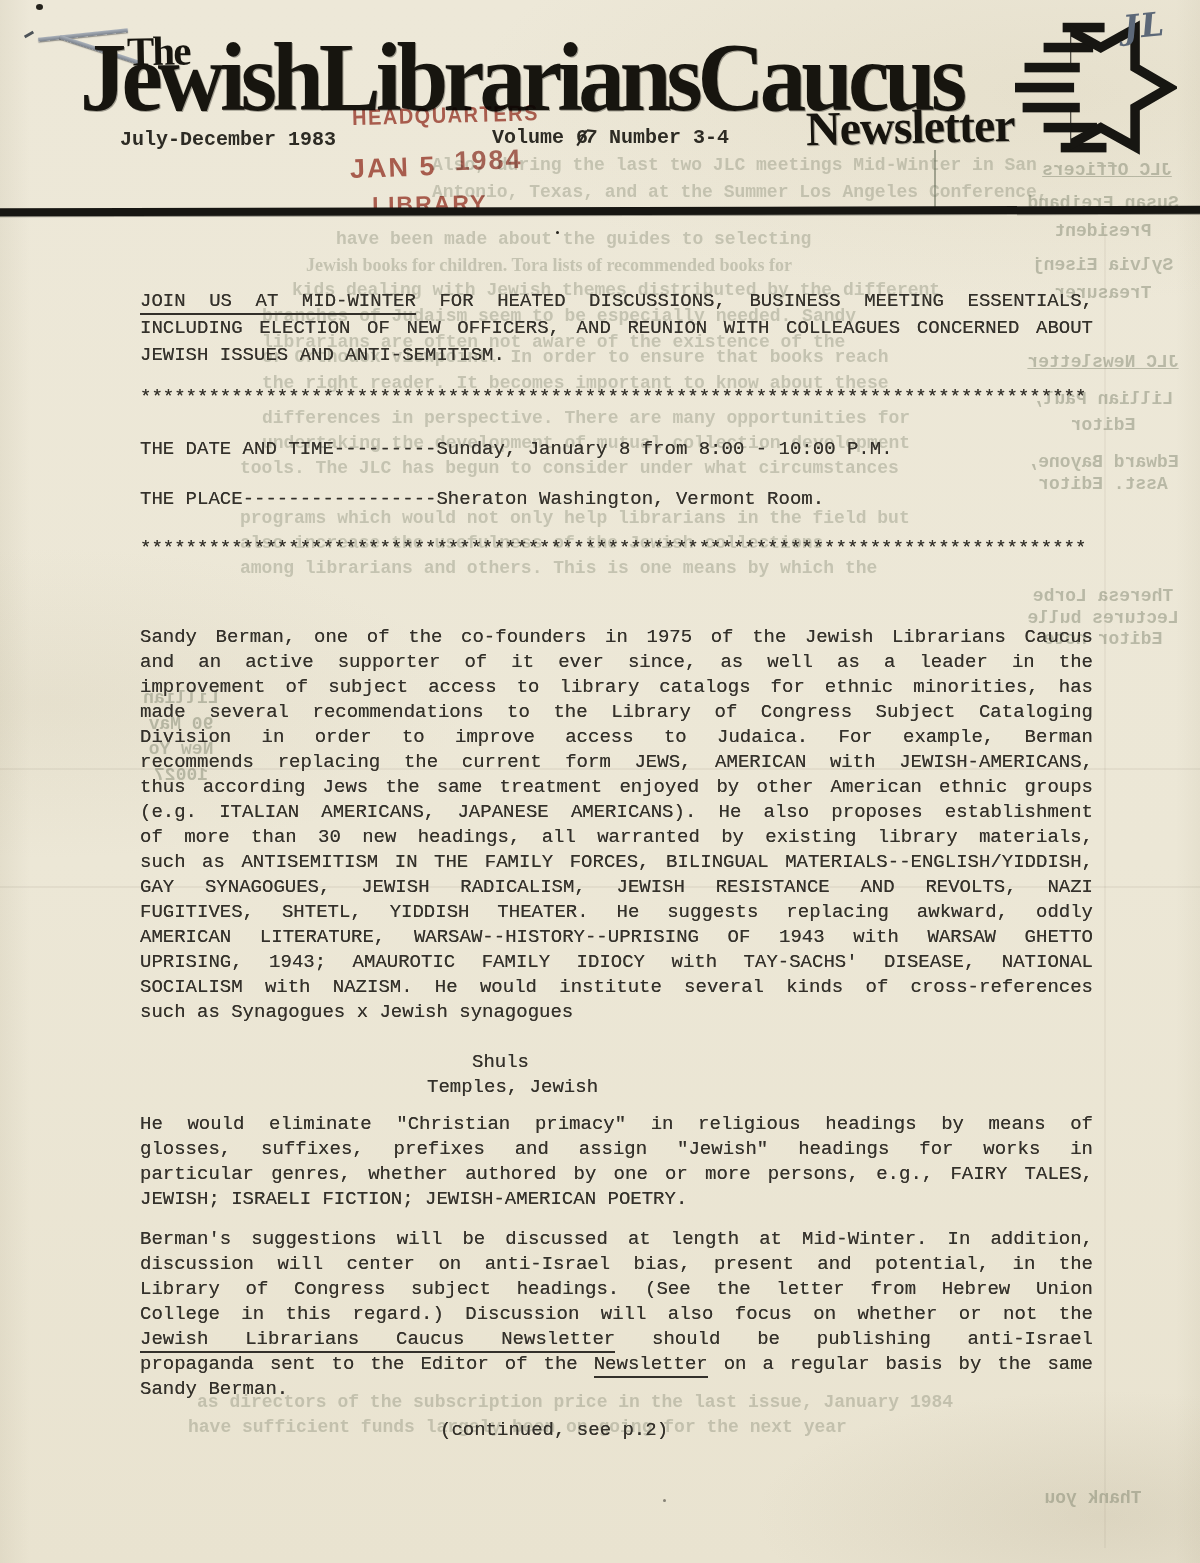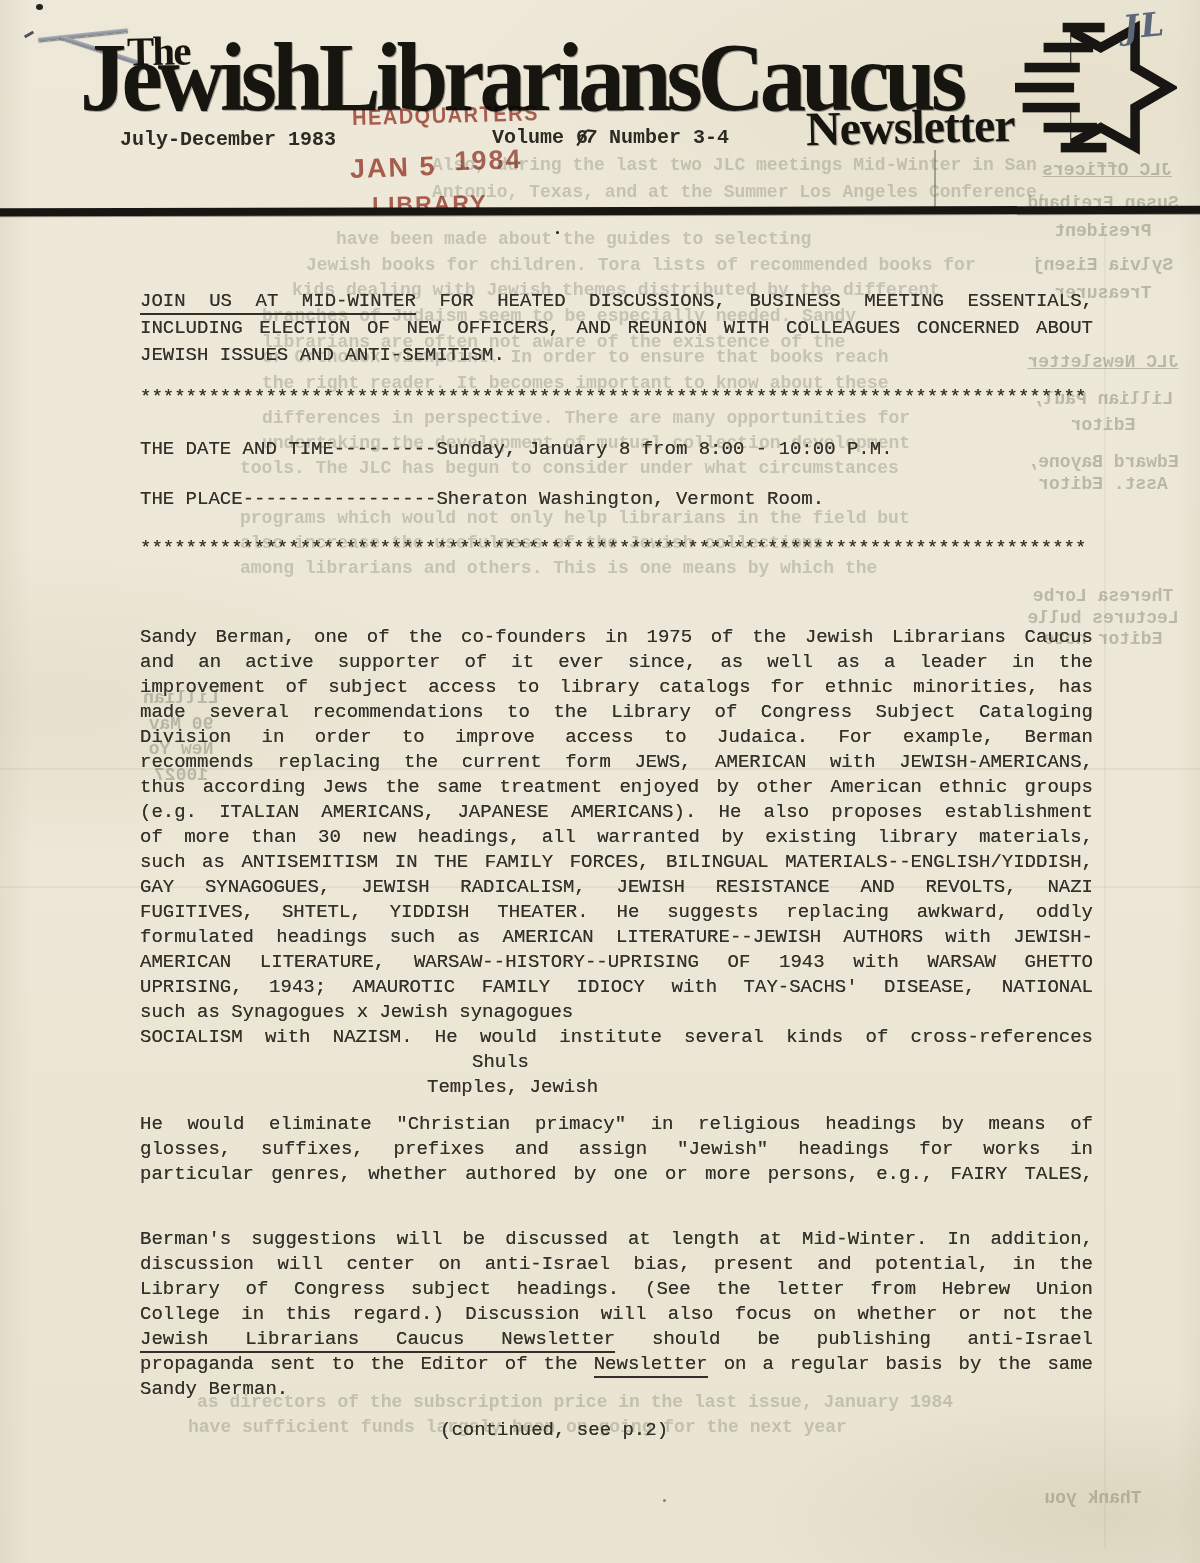--- a/index.html
+++ b/index.html
@@ -65,21 +65,21 @@
 </style>
 </head>
 <body>
 
 <div id="page">
 
   <div id="ghost-layer">
       <div class="ghost" style="left: 432px; top: 155px;">Also, during the last two JLC meetings Mid-Winter in San</div>
       <div class="ghost" style="left: 432px; top: 182px;">Antonio, Texas, and at the Summer Los Angeles Conference,</div>
       <div class="ghost" style="left: 336px; top: 229px;">have been made about the guides to selecting</div>
-      <div class="ghost" style="left: 306px; top: 255px;">Jewish books for children.  Tora lists of recommended books for</div>
+      <div class="ghost" style="left: 306px; top: 255px; font-family: Liberation Serif, serif;">Jewish books for children.  Tora lists of recommended books for</div>
       <div class="ghost" style="left: 292px; top: 280px;">kids dealing with Jewish themes distributed by the different</div>
       <div class="ghost" style="left: 262px; top: 306px;">branches of Judaism seem to be especially needed.  Sandy</div>
       <div class="ghost" style="left: 262px; top: 332px;">librarians are often not aware of the existence of the</div>
       <div class="ghost" style="left: 262px; top: 347px;">or Orthodox viewpoint.  In order to ensure that books reach</div>
       <div class="ghost" style="left: 262px; top: 373px;">the right reader.  It becomes important to know about these</div>
       <div class="ghost" style="left: 262px; top: 408px;">differences in perspective.  There are many opportunities for</div>
       <div class="ghost" style="left: 262px; top: 433px;">undertaking the development of mutual collection development</div>
       <div class="ghost" style="left: 240px; top: 458px;">tools.  The JLC has begun to consider under what circumstances</div>
       <div class="ghost" style="left: 240px; top: 508px;">programs which would not only help librarians in the field but</div>
       <div class="ghost" style="left: 240px; top: 533px;">also increase the usefulness of the Jewish collections</div>
@@ -178,34 +178,34 @@
       <div class="tline"><span>improvement of subject access to library catalogs for ethnic minorities, has</span></div>
       <div class="tline"><span>made several recommendations to the Library of Congress Subject Cataloging</span></div>
       <div class="tline"><span>Division in order to improve access to Judaica.  For example, Berman</span></div>
       <div class="tline"><span>recommends replacing the current form JEWS, AMERICAN with JEWISH-AMERICANS,</span></div>
       <div class="tline"><span>thus according Jews the same treatment enjoyed by other American ethnic groups</span></div>
       <div class="tline"><span>(e.g. ITALIAN AMERICANS, JAPANESE AMERICANS).  He also proposes establishment</span></div>
       <div class="tline"><span>of more than 30 new headings, all warranted by existing library materials,</span></div>
       <div class="tline"><span>such as ANTISEMITISM IN THE FAMILY FORCES, BILINGUAL MATERIALS--ENGLISH/YIDDISH,</span></div>
       <div class="tline"><span>GAY SYNAGOGUES, JEWISH RADICALISM, JEWISH RESISTANCE AND REVOLTS, NAZI</span></div>
       <div class="tline"><span>FUGITIVES, SHTETL, YIDDISH THEATER.  He suggests replacing awkward, oddly</span></div>
-      <div class="tline"><span>formulated headings such as AMERICAN LITERATURE--JEWISH AUTHORS with JEWISH-</span></div>
       <div class="tline"><span>AMERICAN LITERATURE, WARSAW--HISTORY--UPRISING OF 1943 with WARSAW GHETTO</span></div>
       <div class="tline"><span>UPRISING, 1943;  AMAUROTIC FAMILY IDIOCY with TAY-SACHS' DISEASE, NATIONAL</span></div>
+      <div class="tline"><span>SOCIALISM with NAZISM.  He would institute several kinds of cross-references</span></div>
       <div class="tline last"><span>such as Synagogues x Jewish synagogues</span></div>
-      <div class="tline"><span>SOCIALISM with NAZISM.  He would institute several kinds of cross-references</span></div>
     </div>
 
   <div class="abs typed col" style="top:1050px;padding-left:332px;">Shuls</div>
   <div class="abs typed col" style="top:1075px;padding-left:287px;">Temples, Jewish</div>
 
   <div class="abs typed col" style="top:1112px;">
       <div class="tline"><span>He would eliminate "Christian primacy" in religious headings by means of</span></div>
       <div class="tline"><span>glosses, suffixes, prefixes and assign "Jewish" headings for works in</span></div>
       <div class="tline"><span>particular genres, whether authored by one or more persons, e.g., FAIRY TALES,</span></div>
+      <div class="tline last"><span>JEWISH; ISRAELI FICTION; JEWISH-AMERICAN POETRY.</span></div>
     </div>
 
   <div class="abs typed col" style="top:1227px;">
       <div class="tline"><span>Berman's suggestions will be discussed at length at Mid-Winter.  In addition,</span></div>
       <div class="tline"><span>discussion will center on anti-Israel bias, present and potential, in the</span></div>
       <div class="tline"><span>Library of Congress subject headings.  (See the letter from Hebrew Union</span></div>
       <div class="tline"><span>College in this regard.)  Discussion will also focus on whether or not the</span></div>
       <div class="tline"><span class="u">Jewish Librarians Caucus Newsletter</span><span> should be publishing anti-Israel</span></div>
       <div class="tline"><span>propaganda sent to the Editor of the </span><span class="u">Newsletter</span><span> on a regular basis by the same</span></div>
       <div class="tline last"><span>Sandy Berman.</span></div>

